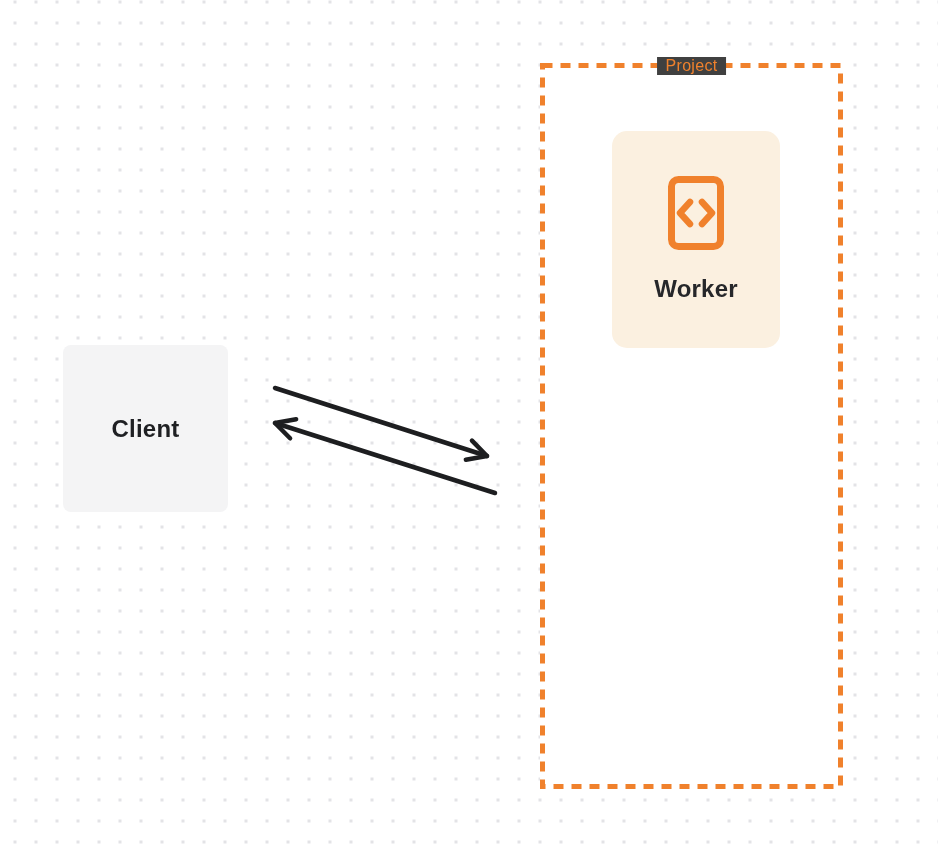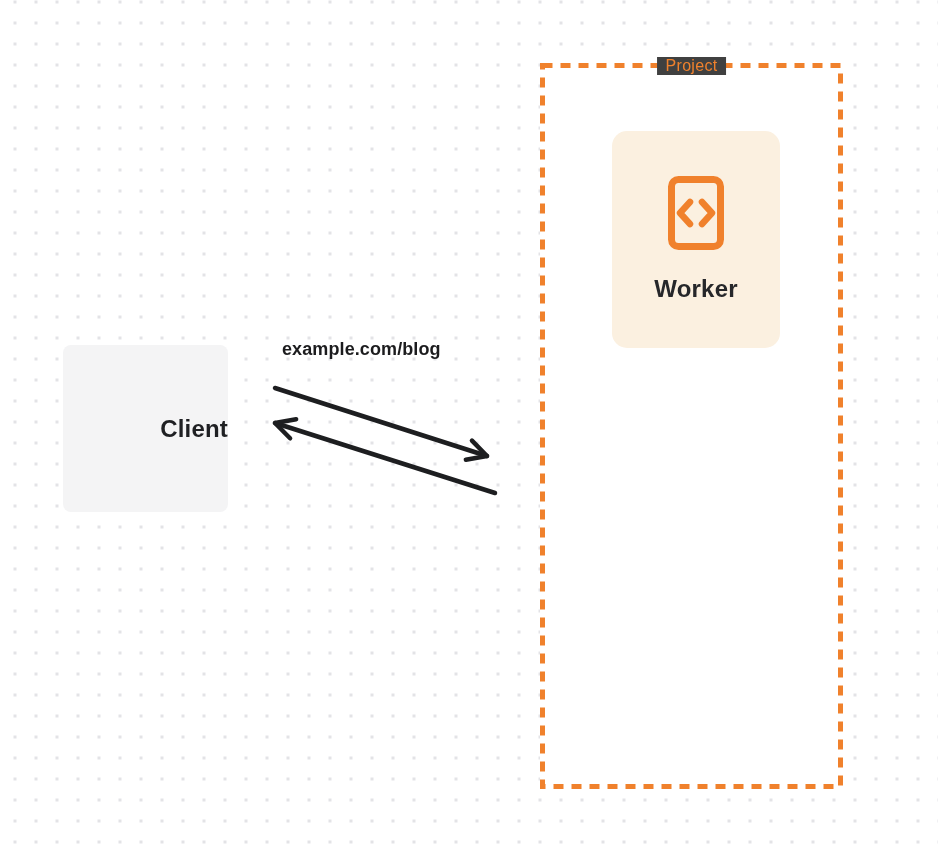--- a/index.html
+++ b/index.html
@@ -25,21 +25,21 @@
   }
   .arrows{
     position:absolute;left:0;top:0;width:938px;height:860px;
     pointer-events:none;
   }
   .client-box{
     position:absolute;left:63px;top:345px;
     width:165px;height:167px;
     background:var(--client-gray);
     border-radius:8px;
-    display:flex;align-items:center;justify-content:flex-end;
+    display:flex;align-items:center;justify-content:center;
   }
   .client-box .node-label{
     font-size:24px;font-weight:700;color:var(--ink);letter-spacing:.2px;
   }
   .request-label{
     position:absolute;left:282px;top:339px;
     font-size:18px;font-weight:700;color:#1C1C1E;letter-spacing:.1px;
   }
   .project-box{
     position:absolute;left:540px;top:63px;
@@ -92,21 +92,20 @@
       </marker>
     </defs>
     <path d="M275,388 L487,456" fill="none" stroke="#1D1E20" stroke-width="4.5" stroke-linecap="round" marker-end="url(#head)"></path>
     <path d="M495,493 L275,423" fill="none" stroke="#1D1E20" stroke-width="4.5" stroke-linecap="round" marker-end="url(#head)"></path>
   </svg>
 
   <div class="client-box">
     <span class="node-label">Client</span>
   </div>
 
-  <div class="request-label">example.com/blog</div>
 
   <div class="project-box">
 
     <svg class="project-border" viewBox="0 0 303 726" xmlns="http://www.w3.org/2000/svg" aria-hidden="true">
       <rect x="2.5" y="2.5" width="298" height="721" fill="none" stroke="#F0812C" stroke-width="5" stroke-dasharray="10 8"></rect>
     </svg>
 
     <div class="project-title">Project</div>
 
     <div class="node-card worker">

